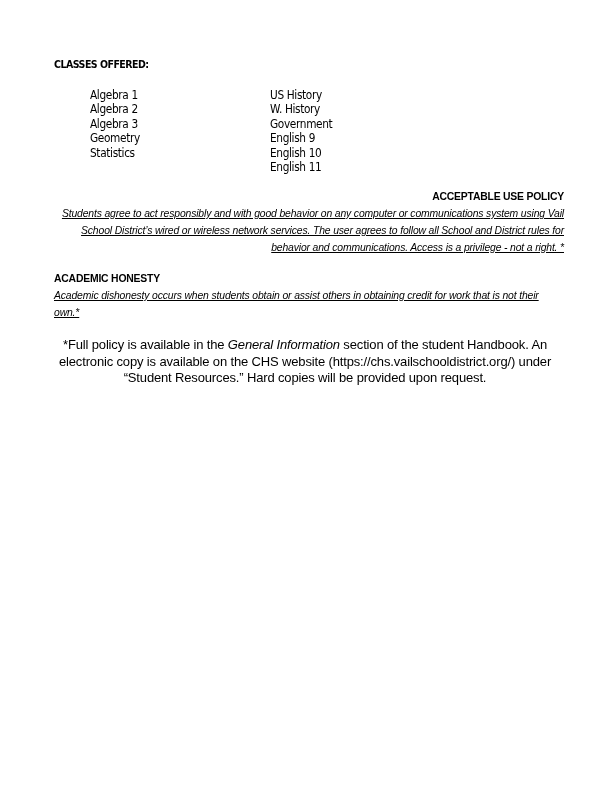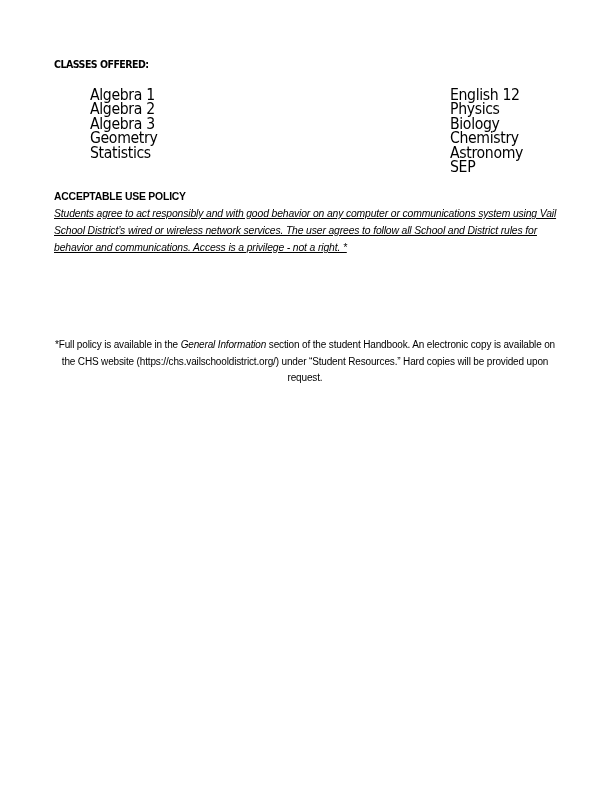--- a/index.html
+++ b/index.html
@@ -29,21 +29,21 @@
       font-size: 11px;
       letter-spacing: -0.6px;
       transform: scaleX(0.86);
       transform-origin: left top;
       white-space: nowrap;
     }
     .col {
       position: absolute;
       top: 80px;
       font-family: "DejaVu Sans", sans-serif;
-      font-size: 16px;
+      font-size: 12px;
       line-height: 14.4px;
       letter-spacing: -0.4px;
     }
     .col .item {
       display: block;
       white-space: nowrap;
       transform: scaleX(0.88);
       transform-origin: left top;
     }
     .col-1 { left: 90px; }
@@ -63,62 +63,66 @@
       font-size: 10.4px;
       letter-spacing: -0.2px;
       display: block;
     }
     .section-body {
       font-style: italic;
       display: block;
       letter-spacing: -0.15px;
       text-decoration: underline;
     }
-    .aup { top: 180px; }
+    .aup { top: 180px; text-align: right; }
     .ah { top: 262px; }
 
     .footnote {
       position: absolute;
       left: 50px;
       top: 329px;
       width: 510px;
       text-align: center;
       font-family: "Liberation Sans", sans-serif;
-      font-size: 10px;
+      font-size: 13px;
       line-height: 16.5px;
       letter-spacing: -0.15px;
     }
     .footnote em { font-style: italic; }
   </style>
 </head>
 <body>
 
 <div class="page">
 
   <div class="classes-heading">CLASSES OFFERED:</div>
 
   <div class="col col-1">
     <span class="item">Algebra 1</span>
     <span class="item">Algebra 2</span>
     <span class="item">Algebra 3</span>
     <span class="item">Geometry</span>
     <span class="item">Statistics</span>
   </div>
 
+  <div class="col col-2">
+    <span class="item">US History</span>
+    <span class="item">W. History</span>
+    <span class="item">Government</span>
+    <span class="item">English 9</span>
+    <span class="item">English 10</span>
+    <span class="item">English 11</span>
+  </div>
 
-  <div class="col col-3">
-    <span class="item">English 12</span>
-    <span class="item">Physics</span>
-    <span class="item">Biology</span>
-    <span class="item">Chemistry</span>
-    <span class="item">Astronomy</span>
-    <span class="item">SEP</span>
-  </div>
 
   <div class="section aup">
     <span class="section-title">ACCEPTABLE USE POLICY</span>
     <span class="section-body">Students agree to act responsibly and with good behavior on any computer or communications system using Vail School District’s wired or wireless network services. The user agrees to follow all School and District rules for behavior and communications. Access is a privilege - not a right. *</span>
   </div>
 
+  <div class="section ah">
+    <span class="section-title">ACADEMIC HONESTY</span>
+    <span class="section-body">Academic dishonesty occurs when students obtain or assist others in obtaining credit for work that is not their own.*</span>
+  </div>
 
   <div class="footnote"><span>*Full policy is available in the </span><em>General Information</em><span> section of the student Handbook. An electronic copy is available on the CHS website (https://chs.vailschooldistrict.org/) under “Student Resources.” Hard copies will be provided upon request.</span></div>
 
 </div>
 
 </body></html>

